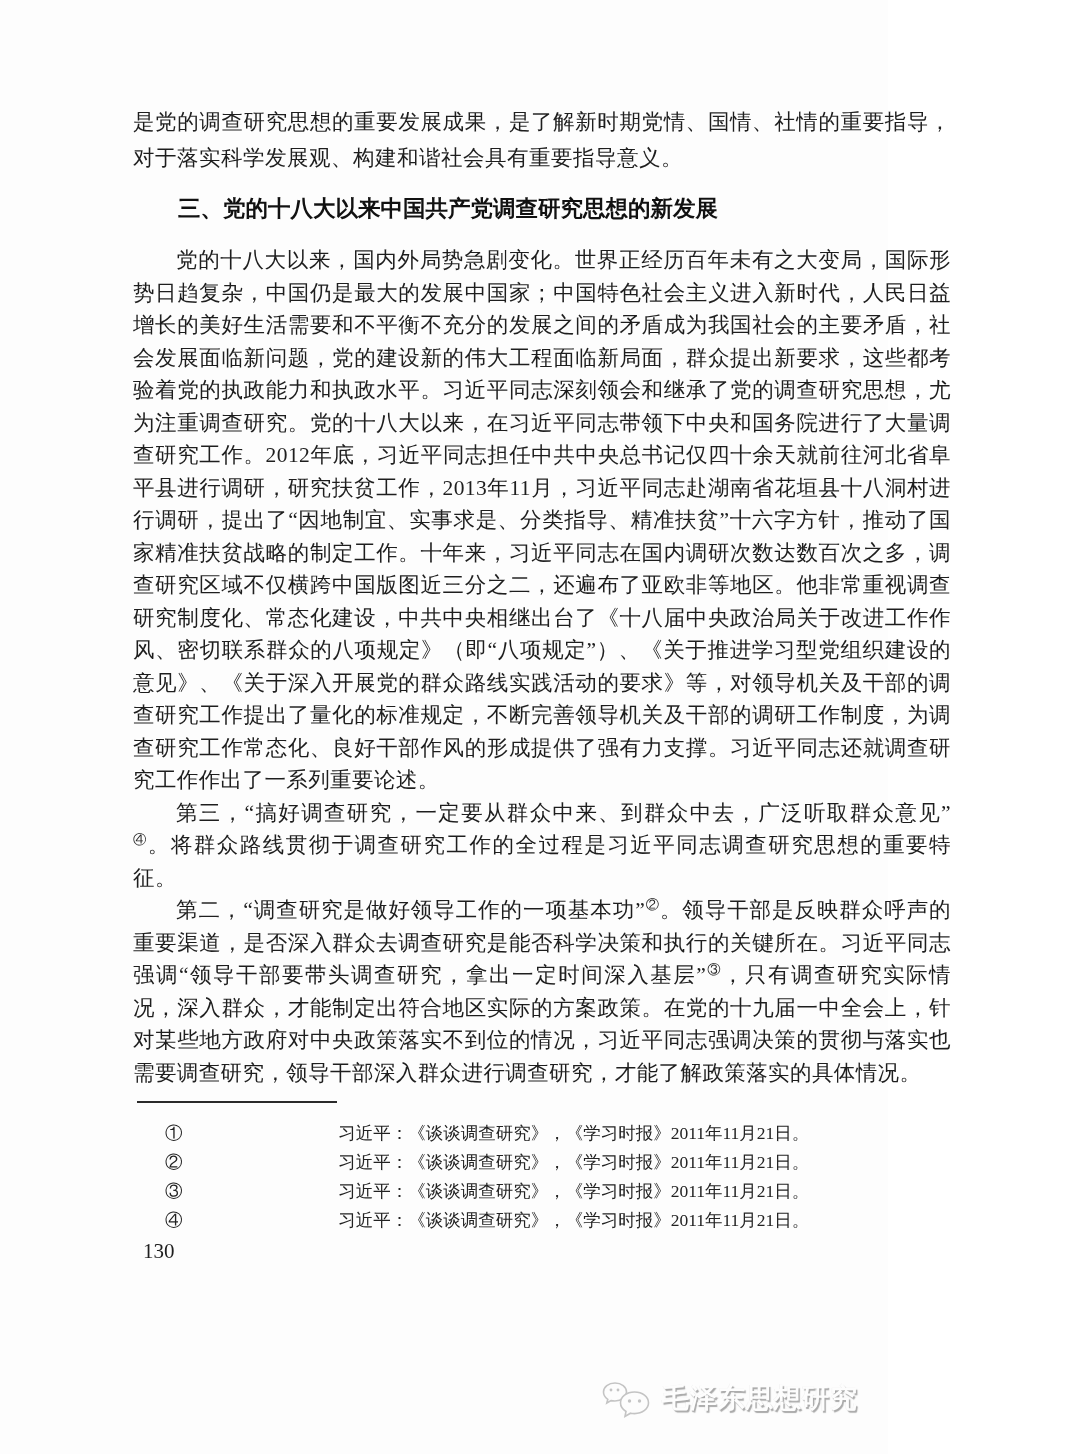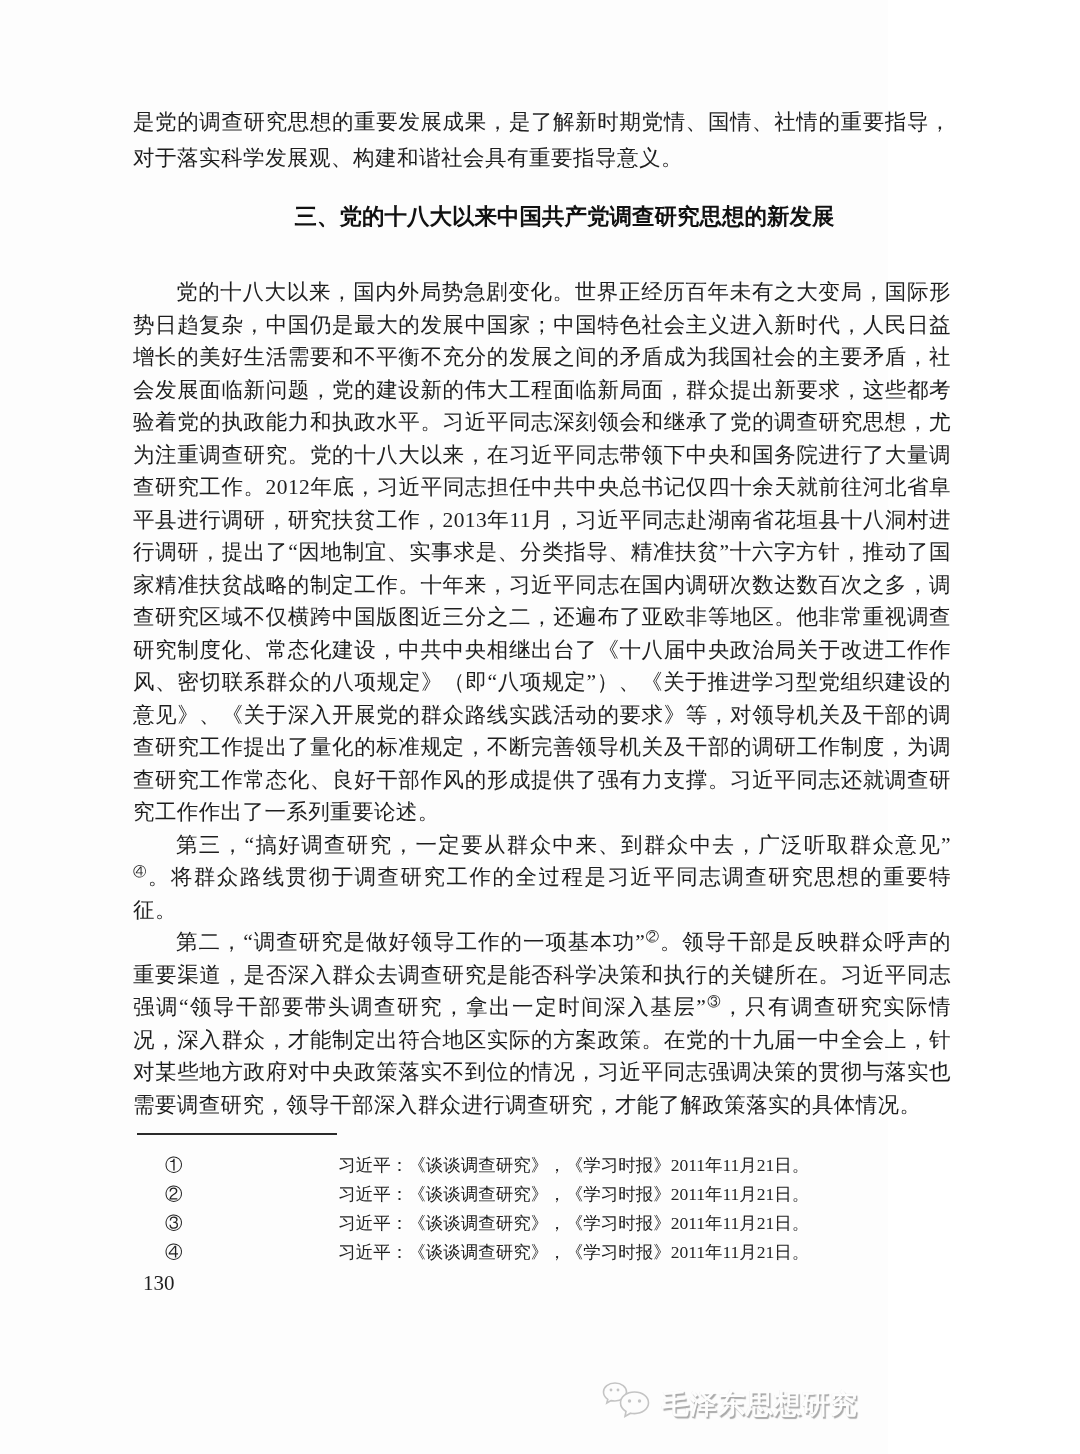--- a/index.html
+++ b/index.html
@@ -31,25 +31,24 @@
     line-height: 36px;
     margin: 0;
     letter-spacing: 0.5px;
   }
   .section-heading {
     font-family: "Liberation Sans", "DejaVu Sans", sans-serif;
     font-weight: bold;
     font-size: 22.5px;
     line-height: 30px;
     color: #111111;
-    margin: 26px 0 0 0;
+    margin: 18px 0 0 0;
     text-indent: 2em;
-    text-align: center;
   }
-  .body-block { margin-top: 44px; }
+  .body-block { margin-top: 20px; }
   .body-para {
     font-size: 21.5px;
     line-height: 32.5px;
     margin: 0;
     text-indent: 2em;
     letter-spacing: 0.4px;
   }
   .body-para sup {
     font-size: 0.62em;
     line-height: 0;
@@ -80,21 +79,21 @@
   .page-number {
     margin: 4px 0 0 10px;
     font-size: 21px;
     color: #1e1e1e;
   }
   .watermark {
     position: absolute;
     right: 30px;
     top: 1380px;
     display: flex;
-    align-items: flex-end;
+    align-items: flex-start;
     gap: 9px;
     user-select: none;
   }
   .watermark-label {
     font-family: "Liberation Sans", "DejaVu Sans", sans-serif;
     font-size: 27px;
     font-weight: bold;
     letter-spacing: 1px;
     color: #fdfdfd;
     text-shadow: 1.5px 1.5px 1px #a9a9a9, -0.5px -0.5px 0 #f0f0f0;

